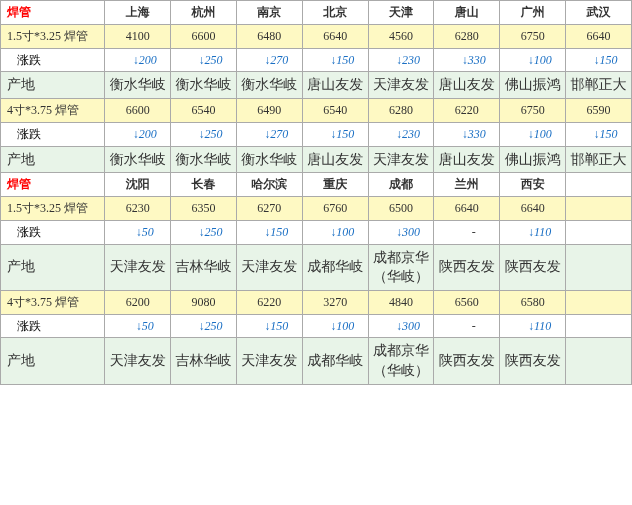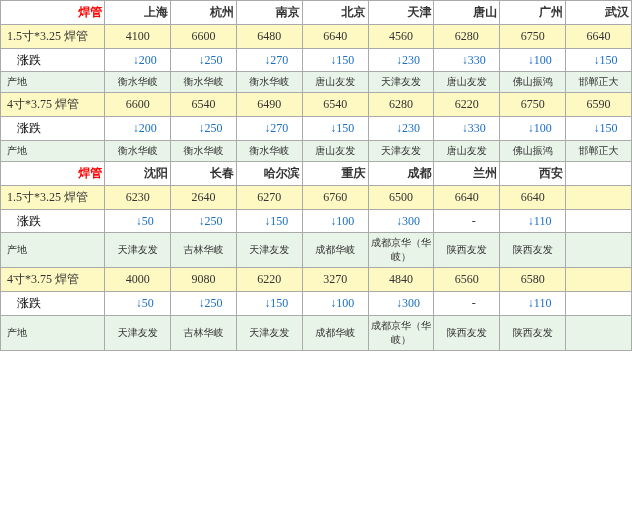--- a/index.html
+++ b/index.html
@@ -17,41 +17,41 @@
       border: 1px solid #aaa;
       text-align: center;
       padding: 3px 2px;
       line-height: 1.4;
       vertical-align: middle;
     }
     .header-row td {
       background: #fff;
       color: #333;
       font-weight: bold;
-      text-align: right;
     }
     .product-row td {
       background: #fef9c3;
       color: #333;
     }
     .rise-row td {
       background: #fff;
       padding-left: 16px;
     }
     .origin-row td {
       background: #e8f4e8;
       color: #333;
-      font-size: 10px;
+      font-size: 14px;
     }
     .red-label {
       color: red;
       font-weight: bold;
     }
     .down-val {
       color: #1a6fc4;
+      font-style: italic;
     }
     .col-first {
       width: 95px;
       text-align: left;
       padding-left: 6px;
     }
     .col-city {
       width: 60px;
     }
     .dash {
@@ -156,21 +156,21 @@
     <td class="col-city">重庆</td>
     <td class="col-city">成都</td>
     <td class="col-city">兰州</td>
     <td class="col-city">西安</td>
     <td class="col-city"></td>
   </tr>
 
   <tr class="product-row">
     <td class="col-first">1.5寸*3.25 焊管</td>
     <td>6230</td>
-    <td>2640</td>
+    <td>6350</td>
     <td>6270</td>
     <td>6760</td>
     <td>6500</td>
     <td>6640</td>
     <td>6640</td>
     <td></td>
   </tr>
   <tr class="rise-row">
     <td class="col-first">涨跌</td>
     <td class="down-val">↓50</td>
@@ -189,21 +189,21 @@
     <td>天津友发</td>
     <td>成都华岐</td>
     <td>成都京华（华岐）</td>
     <td>陕西友发</td>
     <td>陕西友发</td>
     <td></td>
   </tr>
 
   <tr class="product-row">
     <td class="col-first">4寸*3.75 焊管</td>
-    <td>4000</td>
+    <td>6200</td>
     <td>9080</td>
     <td>6220</td>
     <td>3270</td>
     <td>4840</td>
     <td>6560</td>
     <td>6580</td>
     <td></td>
   </tr>
   <tr class="rise-row">
     <td class="col-first">涨跌</td>

